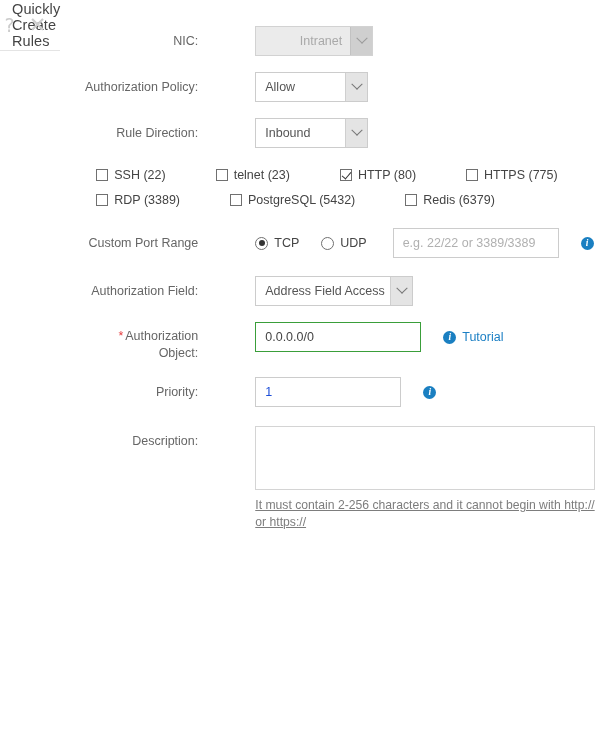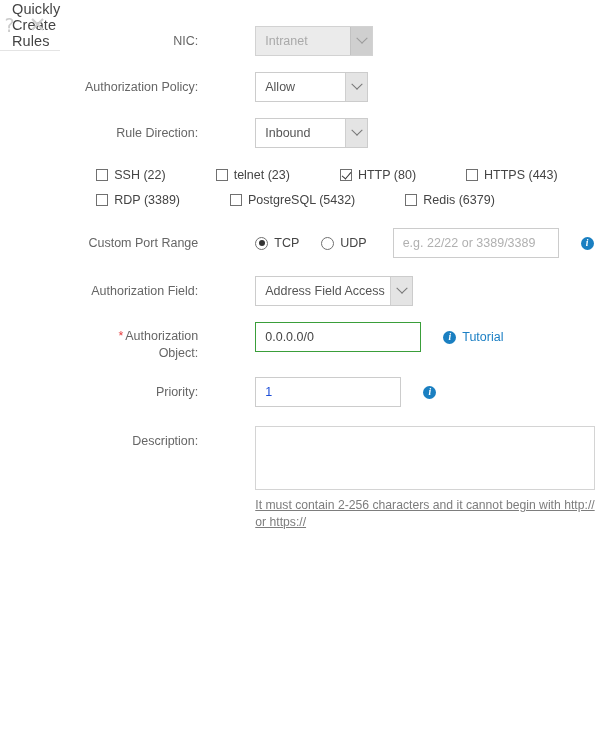--- a/index.html
+++ b/index.html
@@ -136,20 +136,21 @@
   .chev {
     width: 7px;
     height: 7px;
     border-right: 1.4px solid #777777;
     border-bottom: 1.4px solid #777777;
     transform: rotate(45deg) translate(-2px, -2px);
   }
   .sel.disabled {
     background: #ebebeb;
     border-color: #d2d2d2;
+    text-align: right;
   }
   .sel.disabled .sel-val { color: #a9a9a9; }
   .sel.disabled .sel-btn { background: #cfcfcf; border-left-color: #c2c2c2; }
   .sel.disabled .chev { border-color: #9b9b9b; }
 
   .sel.w-nic { width: 118px; }
   .sel.w-dir { width: 113px; }
   .sel.w-pol { width: 113px; }
   .sel.w-auth { width: 158px; }
 
@@ -407,21 +408,21 @@
             <label class="chk">
               <span class="box"></span>
               <span class="chk-label">telnet (23)</span>
             </label>
             <label class="chk">
               <span class="box checked"></span>
               <span class="chk-label">HTTP (80)</span>
             </label>
             <label class="chk">
               <span class="box"></span>
-              <span class="chk-label">HTTPS (443)</span>
+              <span class="chk-label">HTTPS (775)</span>
             </label>
           </div>
 
 
           <div class="chk-line">
             <label class="chk">
               <span class="box"></span>
               <span class="chk-label">RDP (3389)</span>
             </label>
             <label class="chk">

